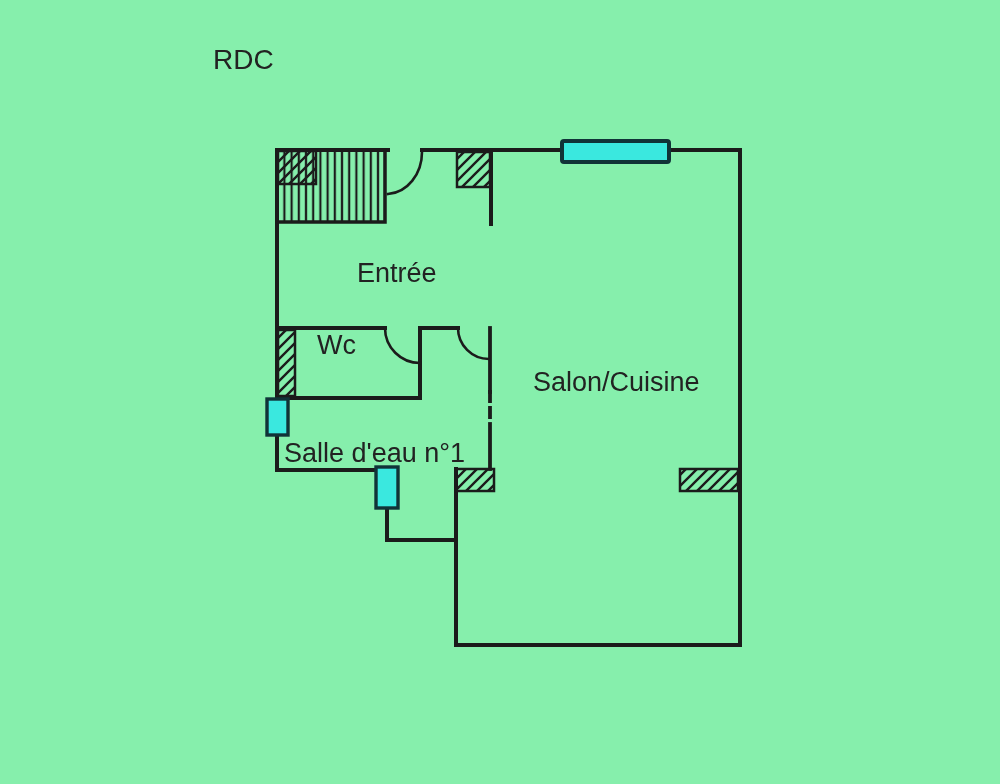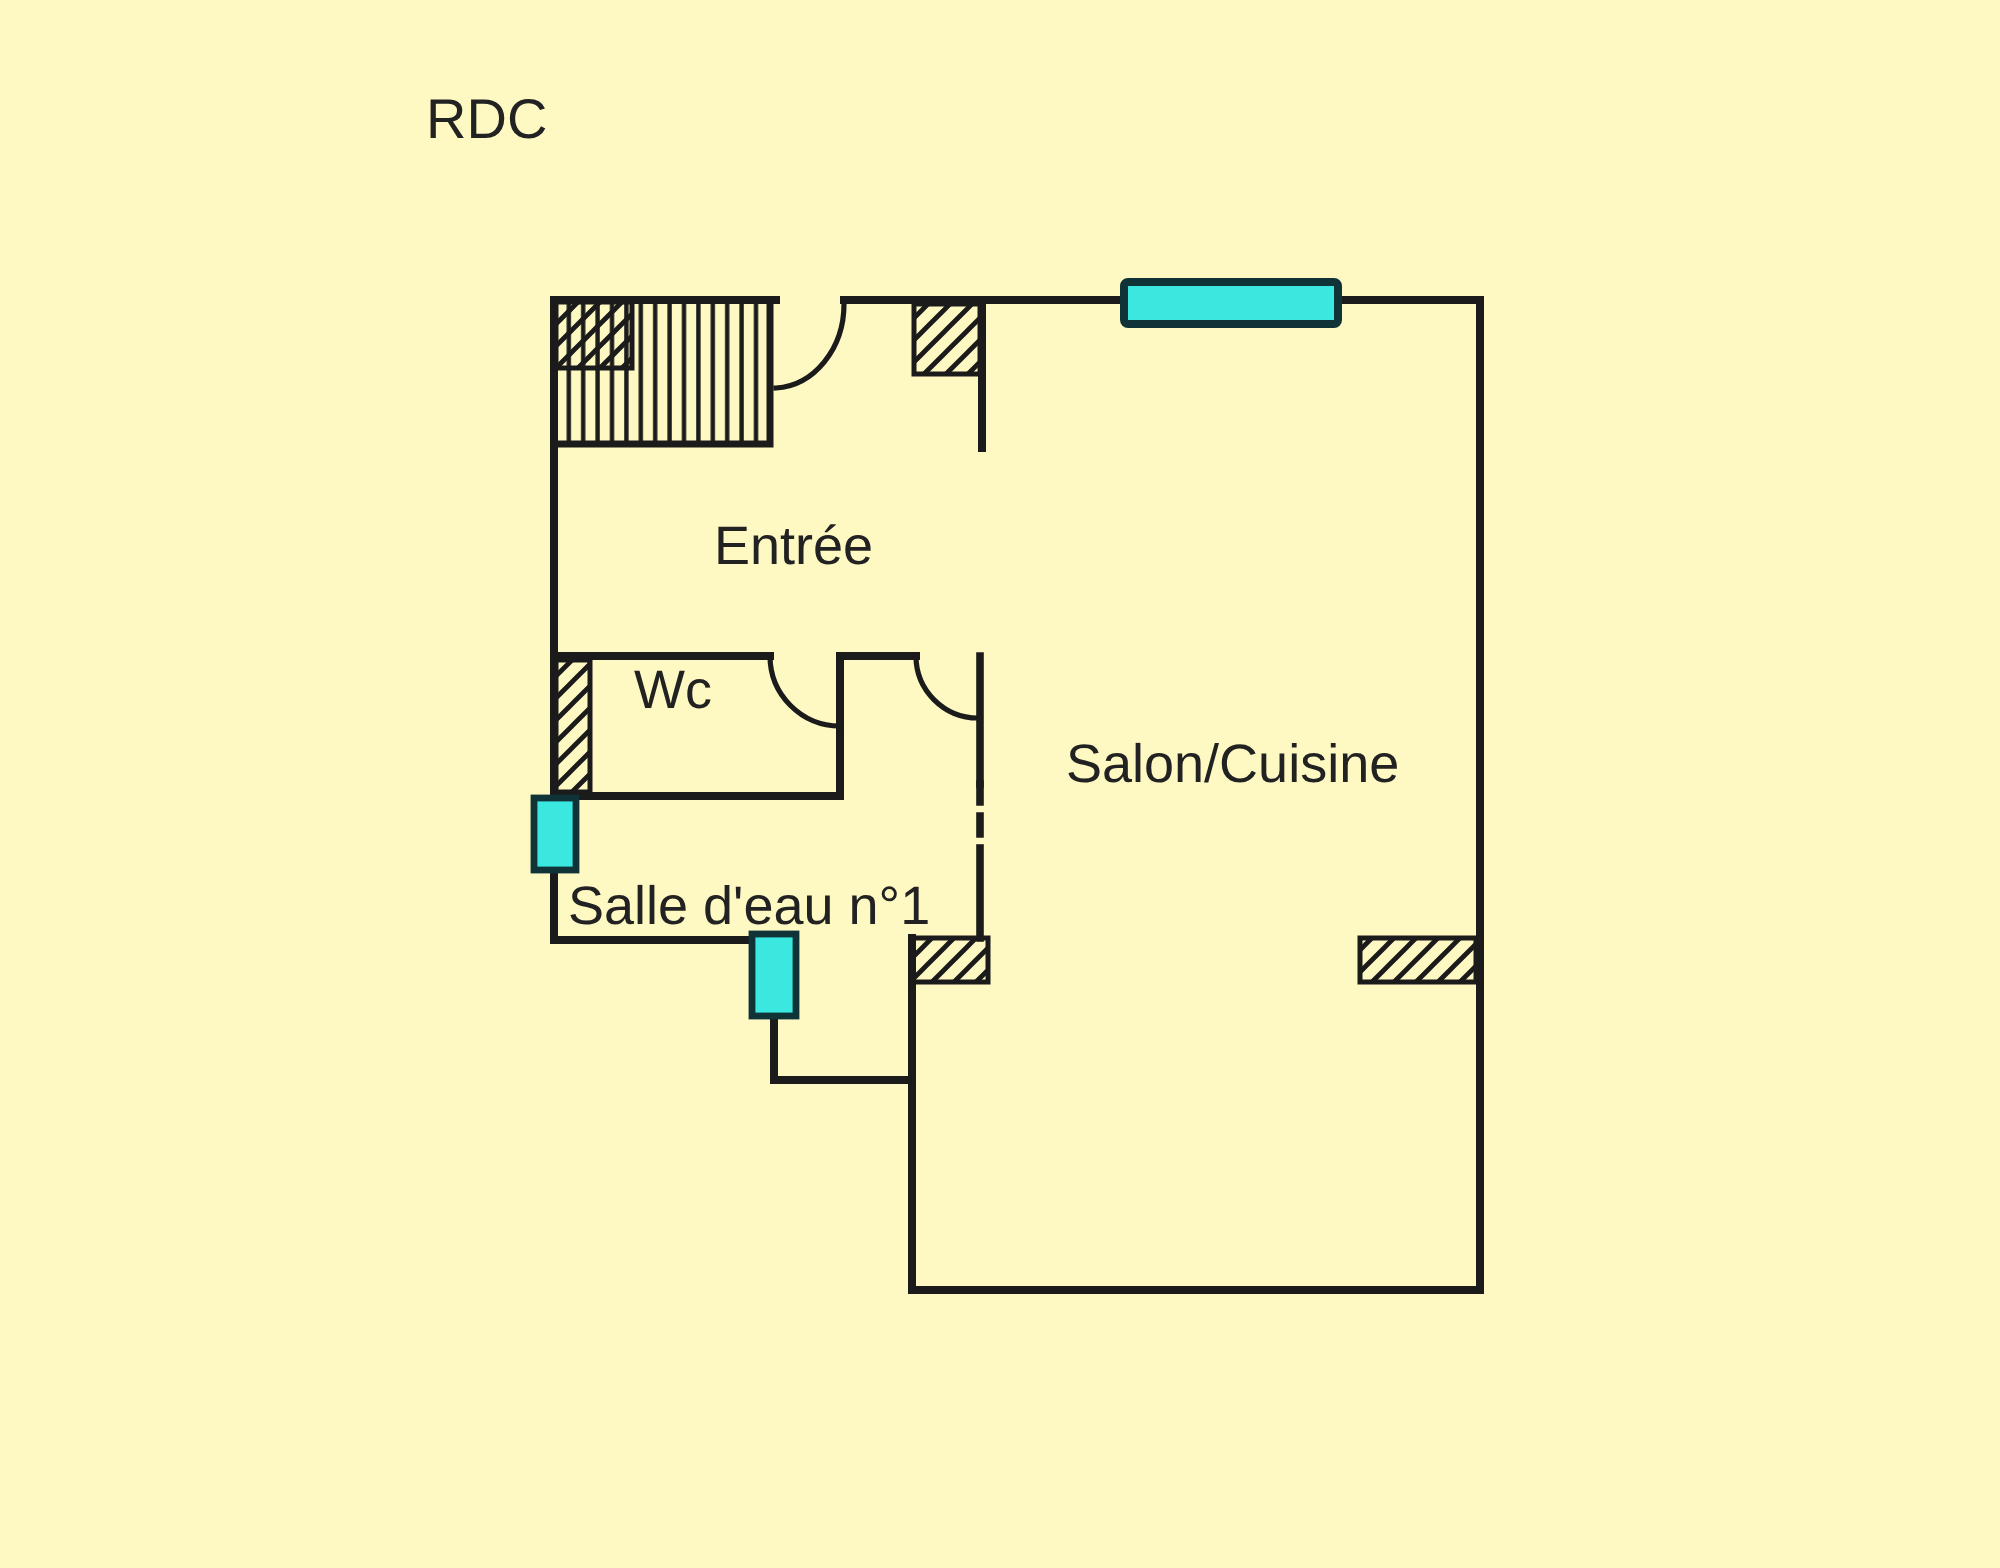--- a/index.html
+++ b/index.html
@@ -7,21 +7,21 @@
     padding: 0;
     background: #ffffff;
     width: 1000px;
     height: 784px;
     overflow: hidden;
   }
   .stage {
     position: relative;
     width: 1000px;
     height: 784px;
-    background: #fef9c3;
+    background: #86efac;
   }
   svg {
     display: block;
   }
   text {
     font-family: "Liberation Sans", "DejaVu Sans", sans-serif;
     fill: #222222;
   }
   .room-label { font-size: 27px; }
   .plan-title { font-size: 28px; }

